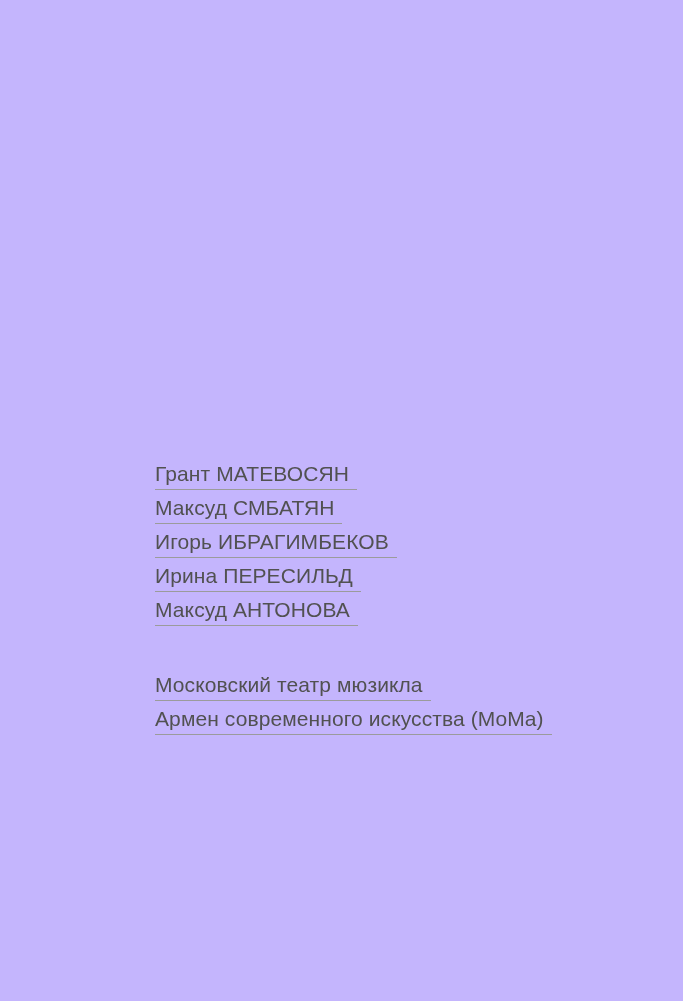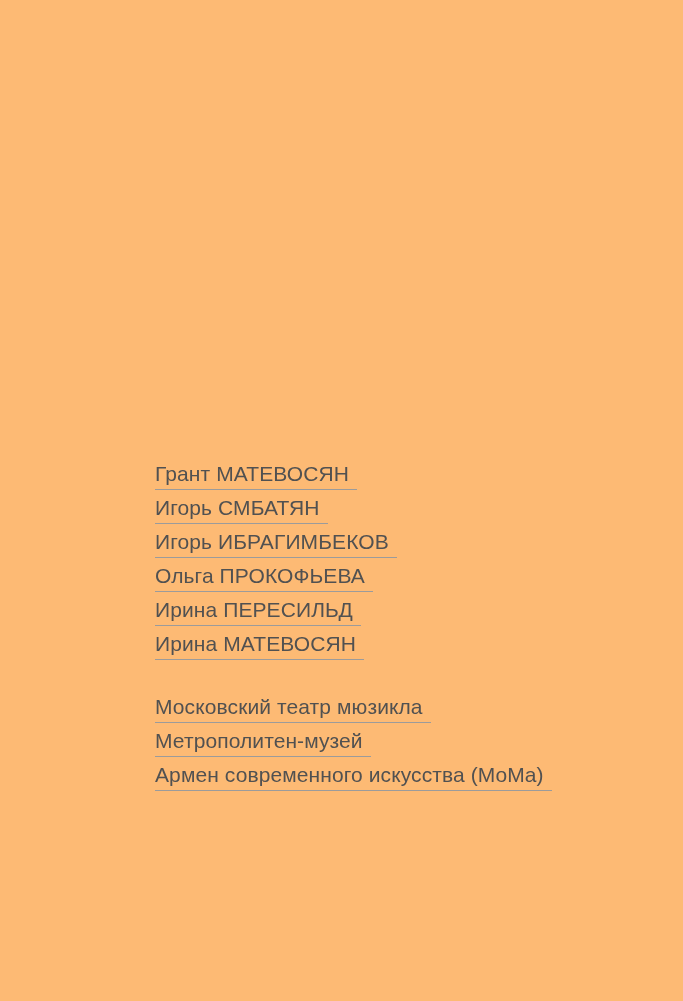--- a/index.html
+++ b/index.html
@@ -10,33 +10,33 @@
   body {
     width: 683px;
     height: 1001px;
     position: relative;
     overflow: hidden;
     font-family: "Liberation Sans", "DejaVu Sans", sans-serif;
   }
   .page {
     position: absolute;
     inset: 0;
-    background: #fdba74;
+    background: #c4b5fd;
     text-decoration: underline;
   }
   .content {
     position: absolute;
     left: 155px;
     top: 463px;
   }
   .list-group {
     display: block;
   }
   .list-group.second {
-    margin-top: 36px;
+    margin-top: 48px;
   }
   .row {
     margin: 0 0 7px 0;
   }
   .u {
     display: inline-block;
     font-size: 21px;
     line-height: 22px;
     font-weight: 400;
     color: #515151;
@@ -50,42 +50,36 @@
 <body>
 
 <div class="page">
   <div class="content">
 
     <div class="list-group first">
       <div class="row">
         <span class="u">Грант МАТЕВОСЯН</span>
       </div>
       <div class="row">
-        <span class="u">Игорь СМБАТЯН</span>
+        <span class="u">Максуд СМБАТЯН</span>
       </div>
       <div class="row">
         <span class="u">Игорь ИБРАГИМБЕКОВ</span>
       </div>
       <div class="row">
-        <span class="u">Ольга ПРОКОФЬЕВА</span>
-      </div>
-      <div class="row">
         <span class="u">Ирина ПЕРЕСИЛЬД</span>
       </div>
       <div class="row">
-        <span class="u">Ирина МАТЕВОСЯН</span>
+        <span class="u">Максуд АНТОНОВА</span>
       </div>
     </div>
 
     <div class="list-group second">
       <div class="row">
         <span class="u">Московский театр мюзикла</span>
-      </div>
-      <div class="row">
-        <span class="u">Метрополитен-музей</span>
       </div>
       <div class="row">
         <span class="u">Армен современного искусства (MoMa)</span>
       </div>
     </div>
 
   </div>
 </div>
 
 </body></html>

